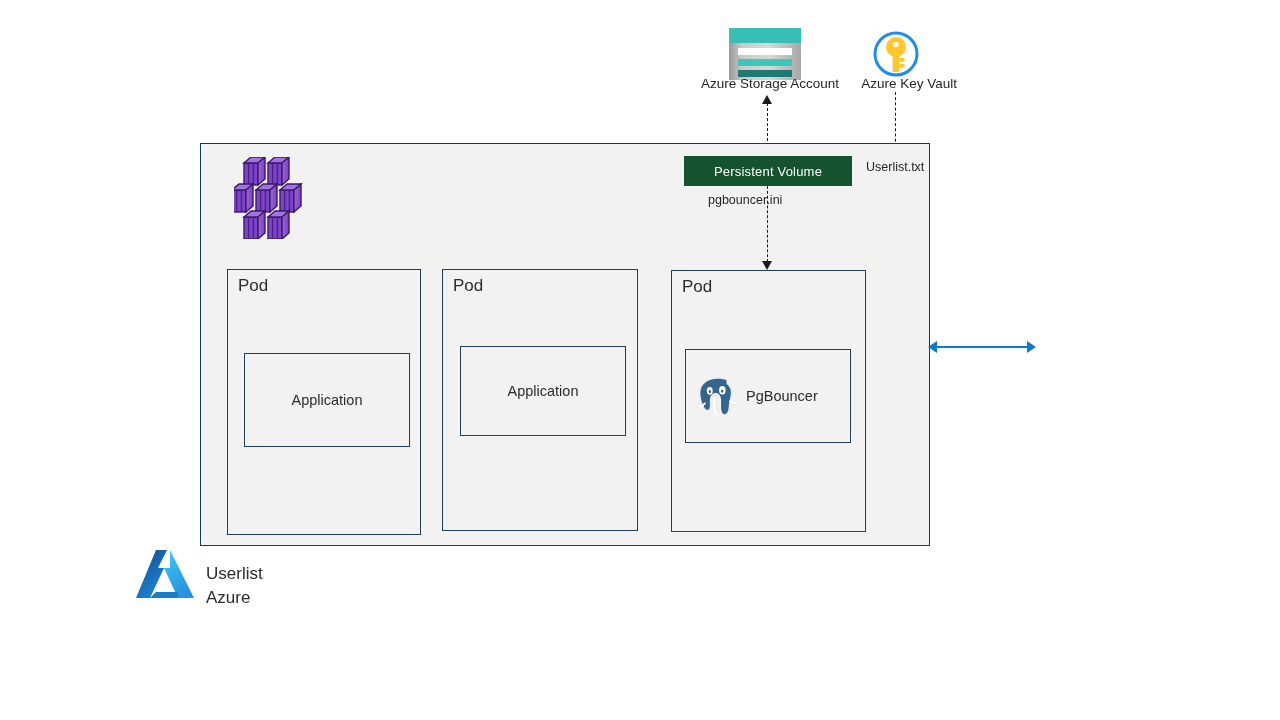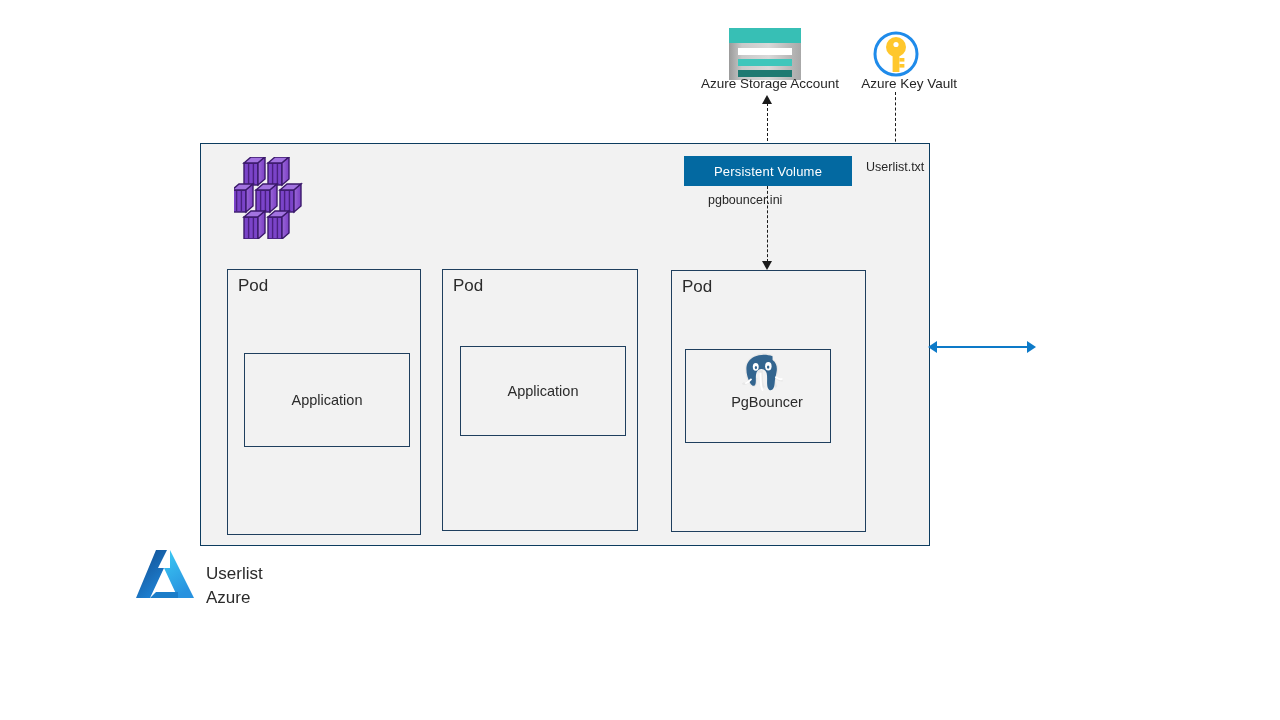--- a/index.html
+++ b/index.html
@@ -75,21 +75,21 @@
     background: #f2f2f2;
     border: 1.6px solid #0c3c5f;
     box-sizing: border-box;
   }
   #aks-icon { left: 234px; top: 157px; width: 74px; height: 82px; }
 
   
   #persistent-volume {
     left: 684px; top: 156px;
     width: 168px; height: 30px;
-    background: #0369a1;
+    background: #14532d;
     color: #ffffff;
     font-size: 13px;
     display: flex; align-items: center; justify-content: center;
     letter-spacing: .2px;
   }
   #pgbouncer-ini-label { left: 684px; top: 193px; font-size: 12.5px; margin-left: 24px; }
   #userlist-label { left: 866px; top: 160px; font-size: 12.5px; }
 
   
   .pod {
@@ -109,22 +109,22 @@
     box-sizing: border-box;
     display: flex; align-items: center; justify-content: center;
     font-size: 14.5px; color: #2b2b2b;
   }
   #pod-1 { left: 227px; top: 269px; width: 194px; height: 266px; }
   #pod-1 .inner-box { left: 16px; top: 83px; width: 166px; height: 94px; }
   #pod-2 { left: 442px; top: 269px; width: 196px; height: 262px; }
   #pod-2 .inner-box { left: 17px; top: 76px; width: 166px; height: 90px; }
   #pod-3 { left: 671px; top: 270px; width: 195px; height: 262px; }
   #pod-3 .inner-box {
-    left: 13px; top: 78px; width: 146px; height: 94px;
-    justify-content: flex-start; padding-left: 10px; flex-direction: column;
+    left: 13px; top: 78px; width: 166px; height: 94px;
+    justify-content: flex-start; padding-left: 10px;
   }
   #pgbouncer-logo { width: 42px; height: 44px; flex: 0 0 auto; }
   #pgbouncer-text { margin-left: 8px; font-size: 14.5px; }
 
   
   #postgres-db { left: 1033px; top: 255px; width: 170px; height: 190px; }
   #postgres-db .cyl-body {
     position: absolute; left: 0; top: 22px; width: 170px; height: 146px;
     background: #0878d4;
   }

